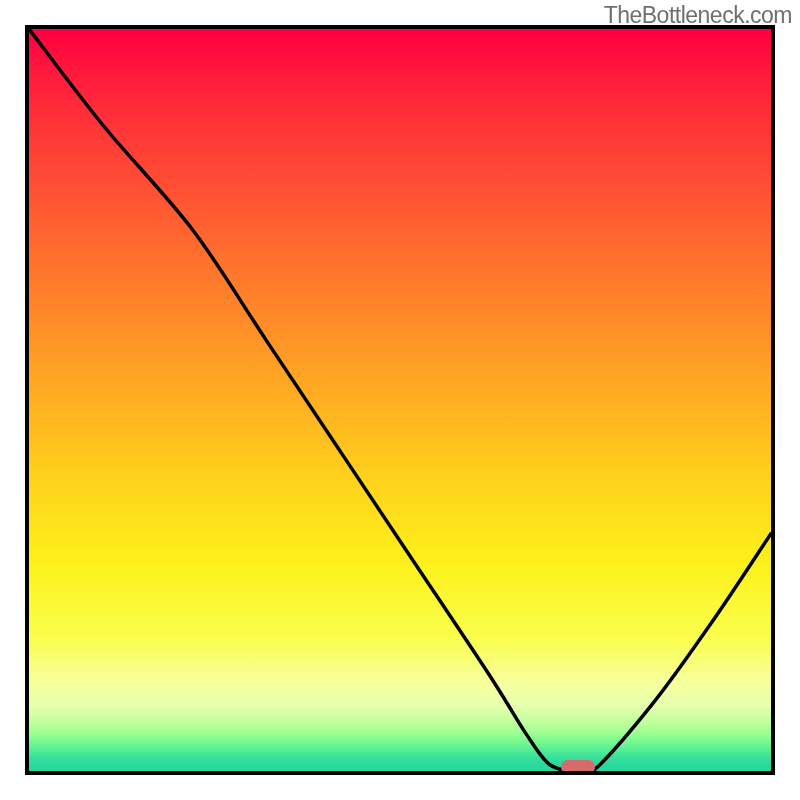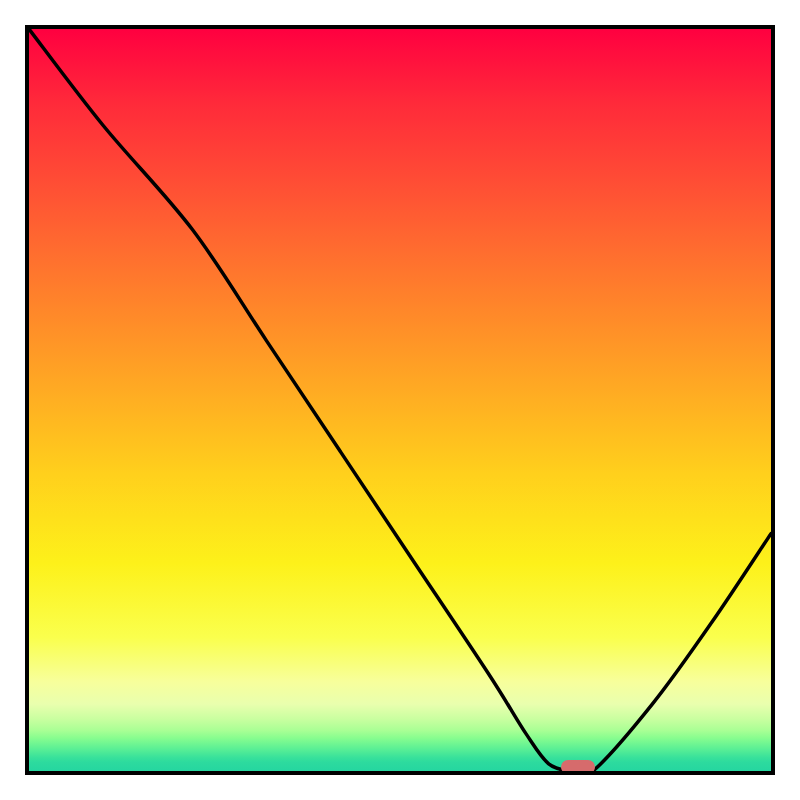--- a/index.html
+++ b/index.html
@@ -78,20 +78,21 @@
     border-radius: 7px;
     z-index: 3;
     transform: translate(-50%, -50%);
   }
 </style>
 </head>
 <body>
 
 <div class="container">
 
+  <div class="watermark">TheBottleneck.com</div>
 
   <div class="frame">
     <div class="gradient"></div>
 
     <svg class="curve" viewBox="0 0 742 742" preserveAspectRatio="none">
       <path fill="none" stroke="#000000" stroke-width="3.5" stroke-linecap="round" d="M 0.0 0.0 C 12.4 16.1, 47.0 63.1, 74.2 96.5 C 101.4 129.9, 136.0 164.5, 163.2 200.3 C 190.4 236.2, 212.7 274.5, 237.4 311.6 C 262.2 348.7, 286.9 385.8, 311.6 422.9 C 336.4 460.0, 361.1 497.1, 385.8 534.2 C 410.6 571.3, 441.5 617.1, 460.0 645.5 C 478.6 674.0, 487.2 690.1, 497.1 704.9 C 507.0 719.7, 512.0 728.4, 519.4 734.6 C 526.8 740.8, 534.2 740.8, 541.7 742.0 C 549.1 743.2, 550.3 753.1, 563.9 742.0 C 577.5 730.9, 603.5 700.0, 623.3 675.2 C 643.1 650.5, 662.9 622.0, 682.6 593.6 C 702.4 565.2, 732.1 519.4, 742.0 504.6"></path>
     </svg>
 
     <div class="marker" style="left: 549.08px; top: 738.29px; background: rgb(214, 107, 108);"></div>
   </div>

